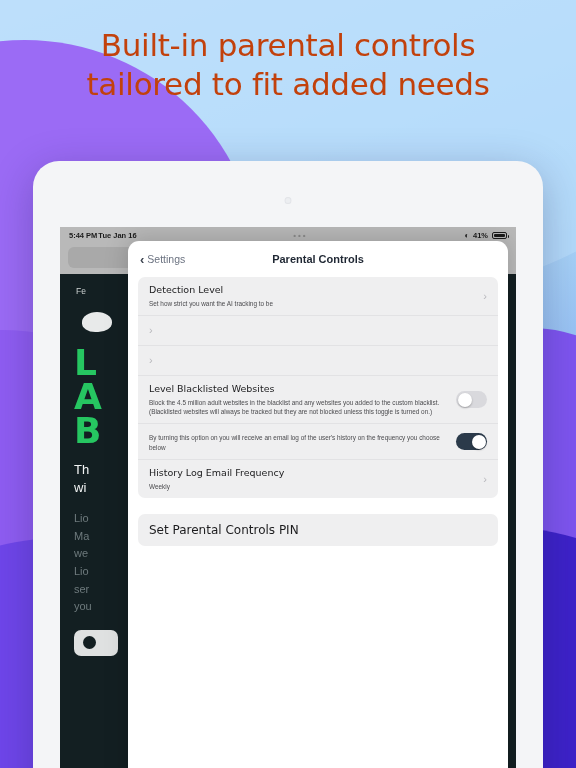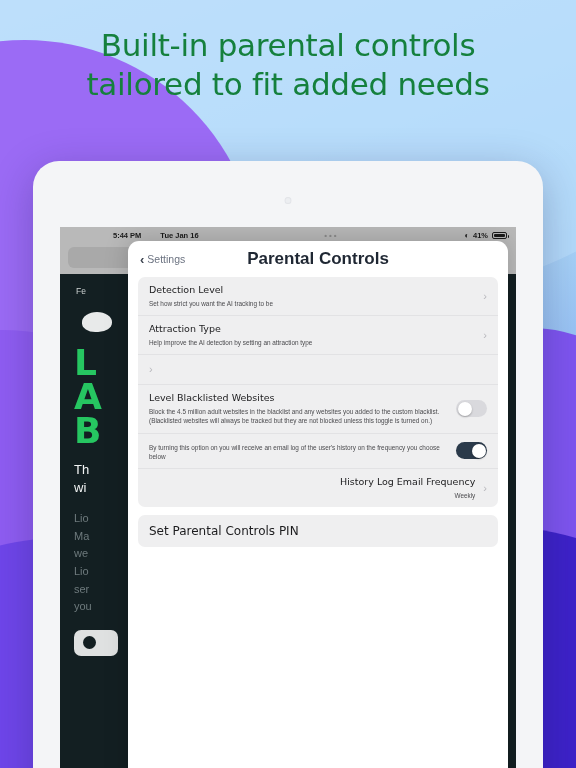--- a/index.html
+++ b/index.html
@@ -34,21 +34,21 @@
     border-radius:50%; background:#7e55ef;
   }
   .blob-bottom-left {
     position:absolute; left:-170px; bottom:-210px; width:460px; height:440px;
     border-radius:50%; background:#6f46ea;
   }
 
   
   .headline {
     position:absolute; top:26px; left:0; right:0;
-    text-align:center; color:#15803d;
+    text-align:center; color:#c2410c;
     font-size:31px; line-height:1.25; font-weight:400;
     letter-spacing:-0.3px; z-index:6;
     font-family:"DejaVu Sans", sans-serif;
   }
 
   
   .tablet {
     position:absolute; left:33px; top:161px; width:510px; height:640px;
     background:#f4f5f7; border-radius:26px 26px 0 0;
     box-shadow:0 10px 42px rgba(28,26,80,.28);
@@ -63,21 +63,21 @@
     position:absolute; left:27px; top:66px; right:27px; bottom:0;
     background:#ffffff; overflow:hidden;
   }
 
   
   .statusbar {
     height:17px; background:#b9b9b9; display:flex; align-items:center;
     padding:0 9px; font-size:7.5px; color:#1b1b1b; font-weight:700;
     font-family:"Liberation Sans", sans-serif;
   }
-  .sb-left { display:flex; gap:19px;margin-left:44px; }
+  .sb-left { display:flex; gap:1px; }
   .sb-center { flex:1; text-align:center; letter-spacing:2px; color:#8b8b8b; font-size:8px; }
   .sb-right { display:flex; align-items:center; gap:4px; }
   .wifi-glyph { font-size:8px; }
   .battery {
     width:15px; height:7px; border:1px solid #1b1b1b; border-radius:2px;
     position:relative; padding:1px;
   }
   .battery:after {
     content:""; position:absolute; right:-3px; top:2px;
     width:1.5px; height:3px; background:#1b1b1b; border-radius:0 1px 1px 0;
@@ -141,34 +141,34 @@
     height:36px; display:flex; align-items:center; position:relative;
     padding:0 12px; flex:0 0 auto;
   }
   .back-btn {
     display:flex; align-items:center; gap:3px;
     color:#6b7280; font-size:10.5px; cursor:pointer;
   }
   .back-chevron { font-size:13px; color:#3c4450; line-height:1; font-weight:700; }
   .modal-title {
     position:absolute; left:0; right:0; text-align:center;
-    font-size:17px; font-weight:700; color:#1f2733;
+    font-size:11px; font-weight:700; color:#1f2733;
     pointer-events:none;
   }
   .modal-body { flex:1; overflow:hidden; padding:0 10px; }
 
   .group {
-    background:#efeff0; border-radius:7px; overflow:hidden; margin-bottom:8px;
+    background:#efeff0; border-radius:7px; overflow:hidden; margin-bottom:16px;
   }
   .row {
     display:flex; align-items:center; gap:8px;
     padding:7px 11px; position:relative;
     border-bottom:1px solid #e2e2e4; min-height:30px;
   }
-  .row:last-child { border-bottom:none;text-align:right; }
+  .row:last-child { border-bottom:none; }
   .row-text { flex:1; min-width:0; }
   .row-title {
     font-size:9.5px; color:#1c1c1e; line-height:1.35;
     font-family:"DejaVu Sans", sans-serif;
   }
   .row-sub {
     font-size:6.4px; color:#4b4b4e; line-height:1.45; margin-top:2px;
     font-family:"Liberation Sans", sans-serif;
   }
   .chevron { color:#b8b8bc; font-size:11px; line-height:1; flex:0 0 auto; }
@@ -281,24 +281,20 @@
 
           <div class="row">
             <div class="row-text">
               <div class="row-title">Detection Level</div>
               <div class="row-sub">Set how strict you want the AI tracking to be</div>
             </div>
             <span class="chevron">›</span>
           </div>
 
           <div class="row">
-            <div class="row-text">
-              <div class="row-title">Attraction Type</div>
-              <div class="row-sub">Help improve the AI detection by setting an attraction type</div>
-            </div>
             <span class="chevron">›</span>
           </div>
 
           <div class="row">
             <span class="chevron">›</span>
           </div>
 
           <div class="row">
             <div class="row-text">
               <div class="row-title">Level Blacklisted Websites</div>

